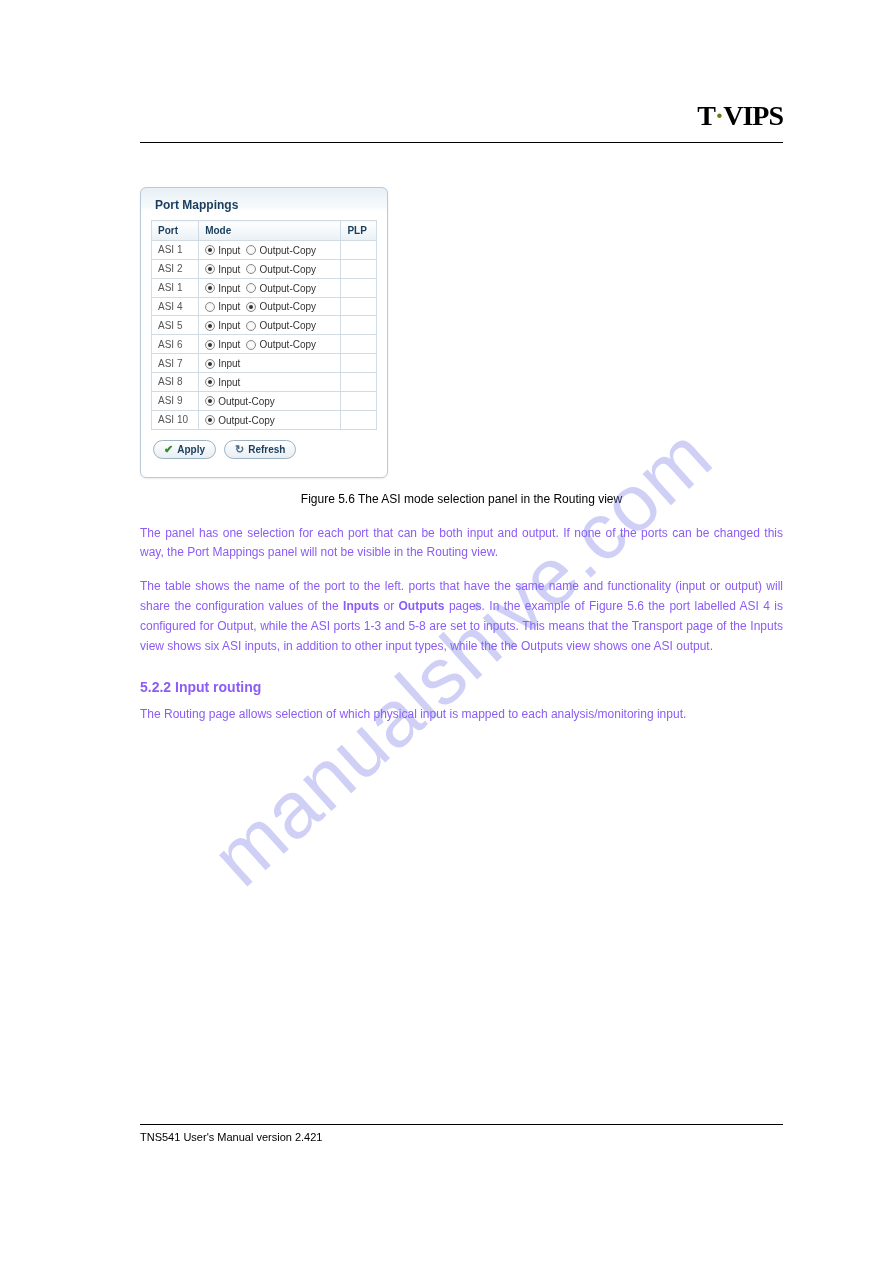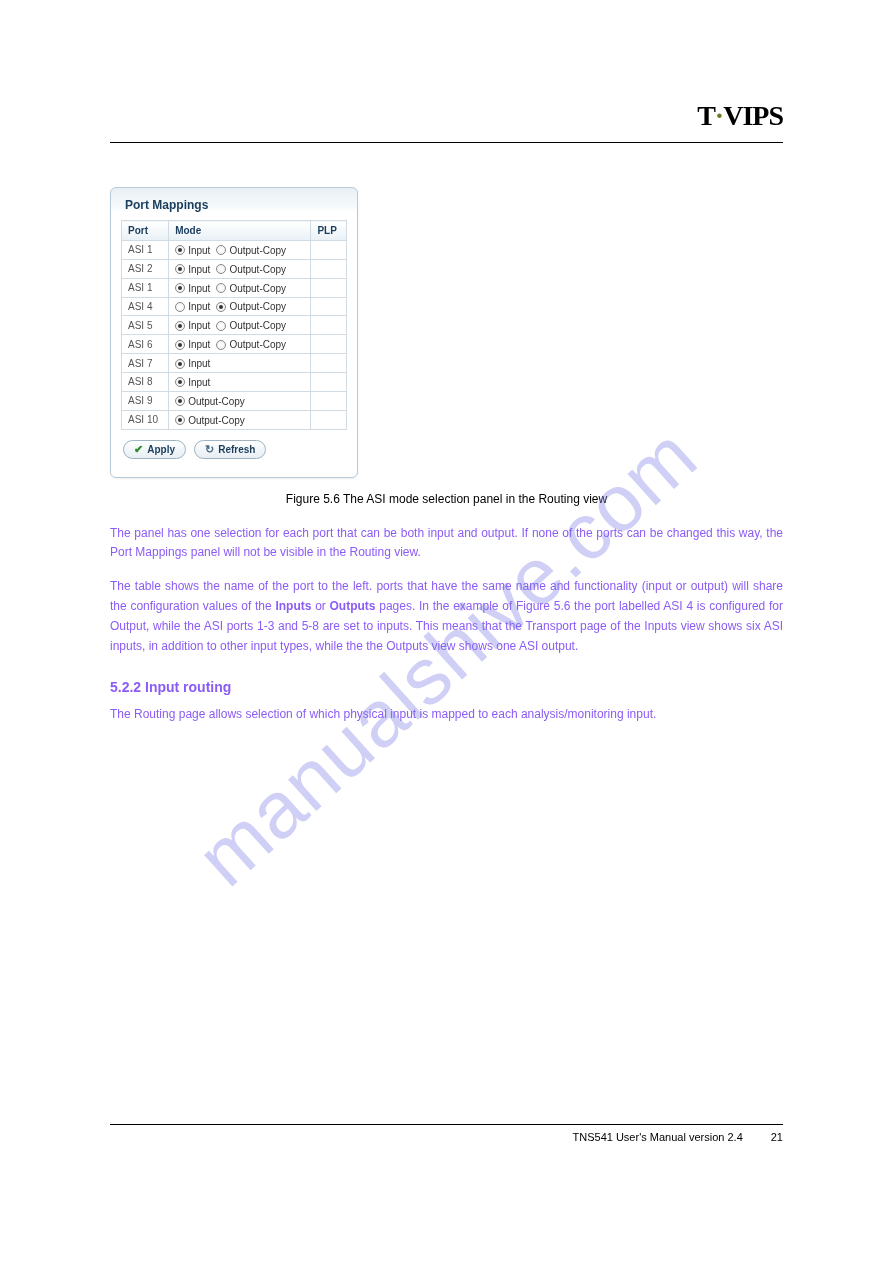--- a/index.html
+++ b/index.html
@@ -8,20 +8,21 @@
     height: 1263px;
     background: #ffffff;
     font-family: Arial, Helvetica, sans-serif;
     position: relative;
     color: #000;
   }
   .page {
     padding: 90px 110px 98px 110px;
     position: relative;
     height: 100%;
+    margin-left: 30px;
   }
   .logo {
     position: absolute;
     top: 100px;
     right: 110px;
     font-size: 28px;
     font-weight: bold;
     font-family: Georgia, 'Times New Roman', serif;
     letter-spacing: -1px;
     color: #000;
@@ -160,23 +161,22 @@
     width: 26px; height: 36px;
   }
   .footer {
     position: absolute;
     bottom: 120px;
     left: 110px; right: 110px;
     border-top: 1px solid #000;
     padding-top: 6px;
     font-size: 11px;
     display: flex;
-    justify-content: flex-end;
-    color: #000;
-    gap: 28px;
+    justify-content: flex-start;
+    color: #000;
   }
   .watermark {
     position: absolute;
     left: 50%; top: 52%;
     transform: translate(-50%, -50%) rotate(-42deg);
     font-size: 80px;
     color: rgba(120, 120, 230, 0.35);
     font-family: Arial, sans-serif;
     white-space: nowrap;
     pointer-events: none;

